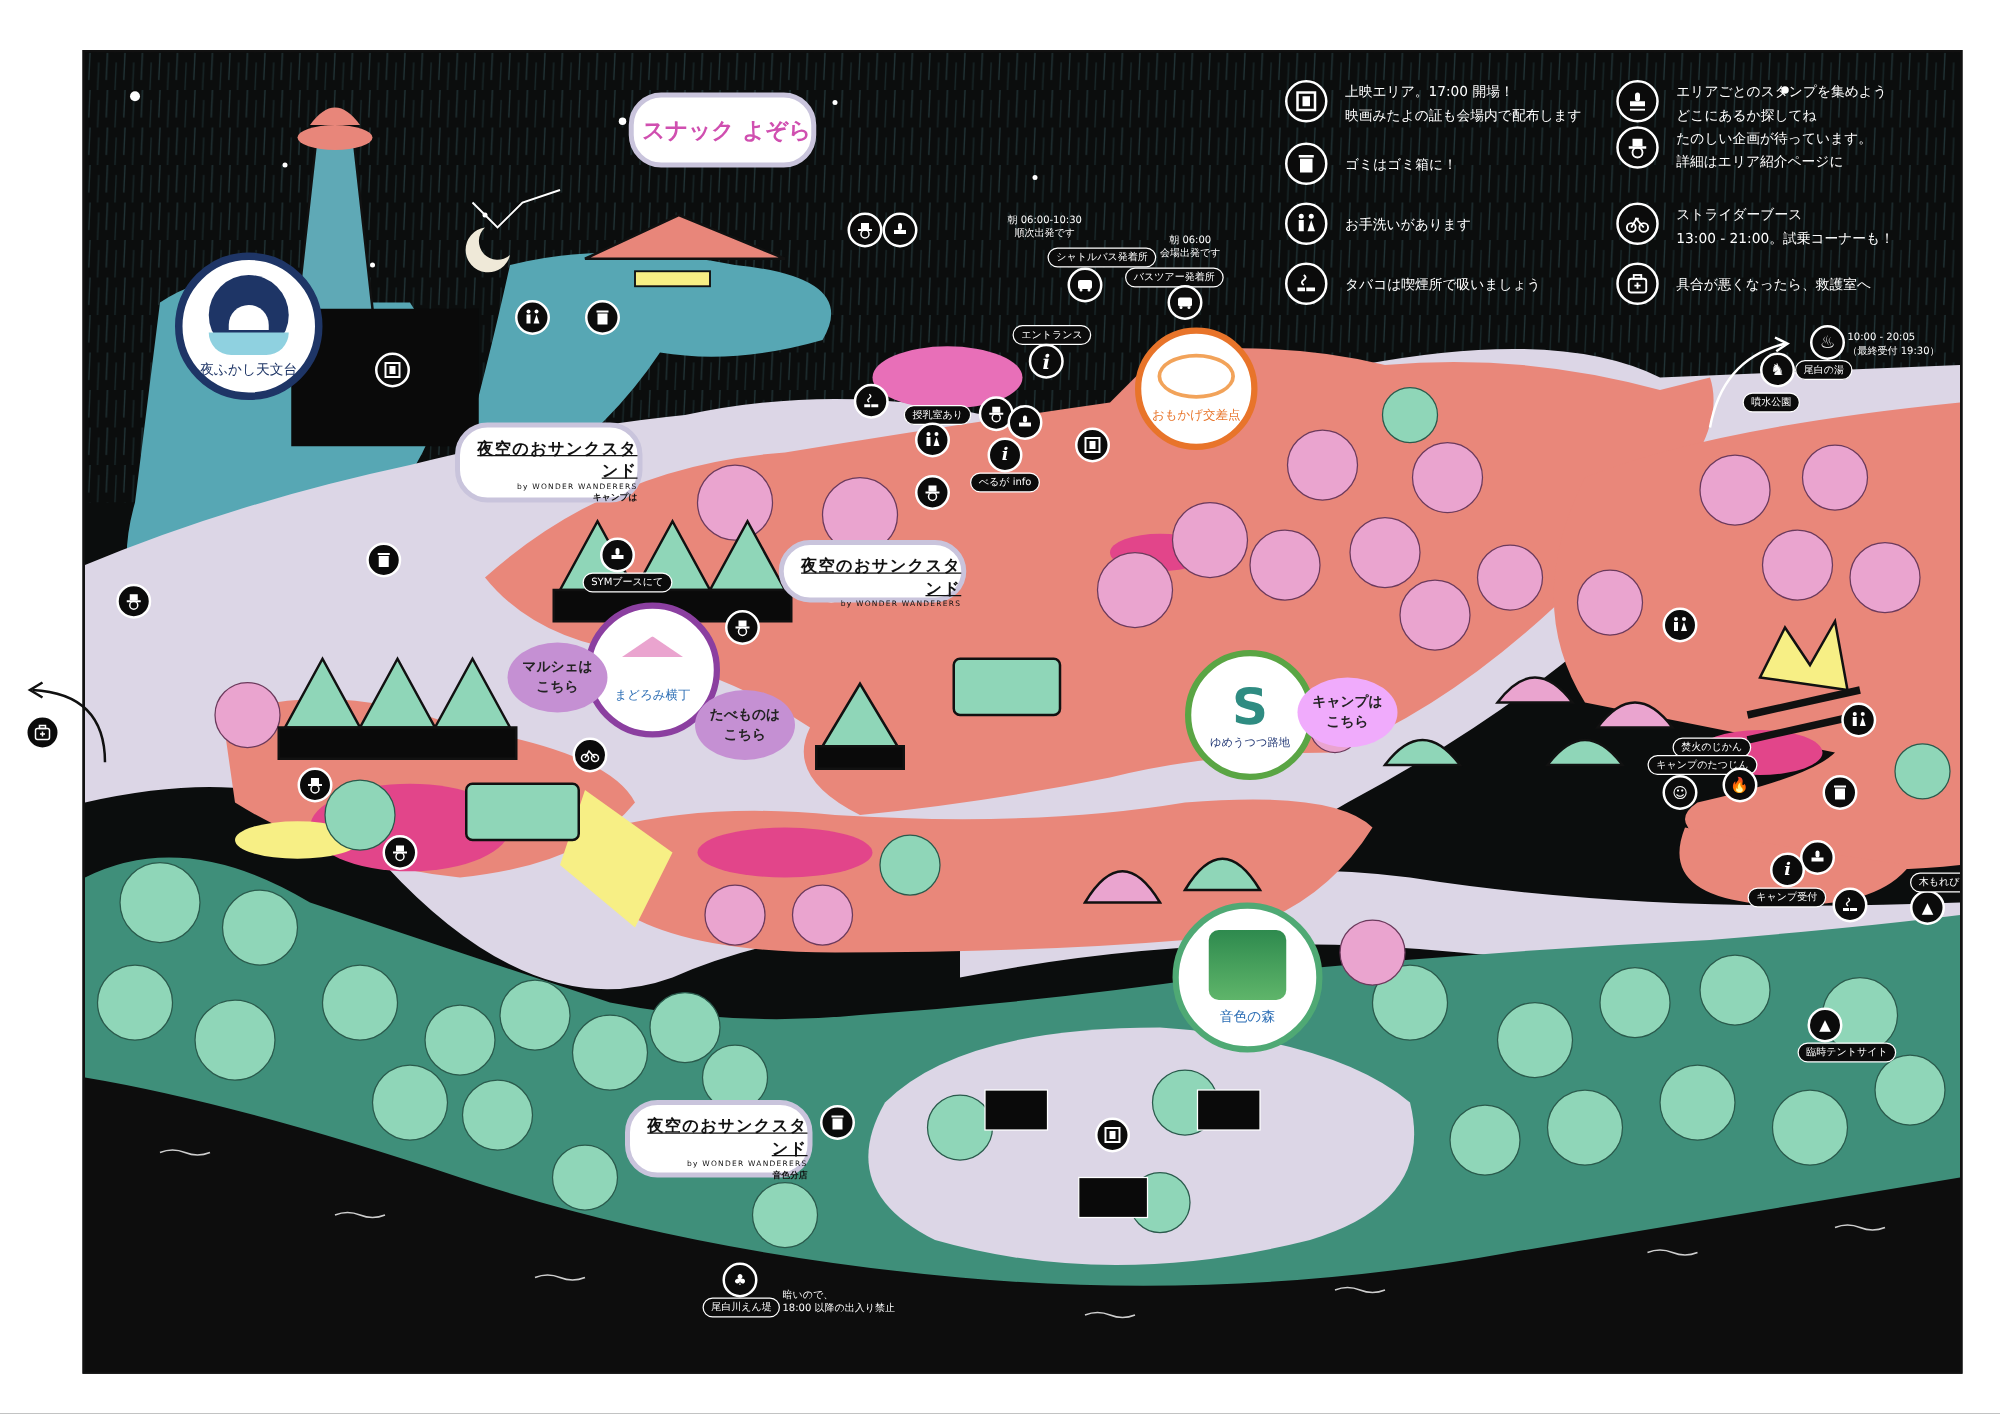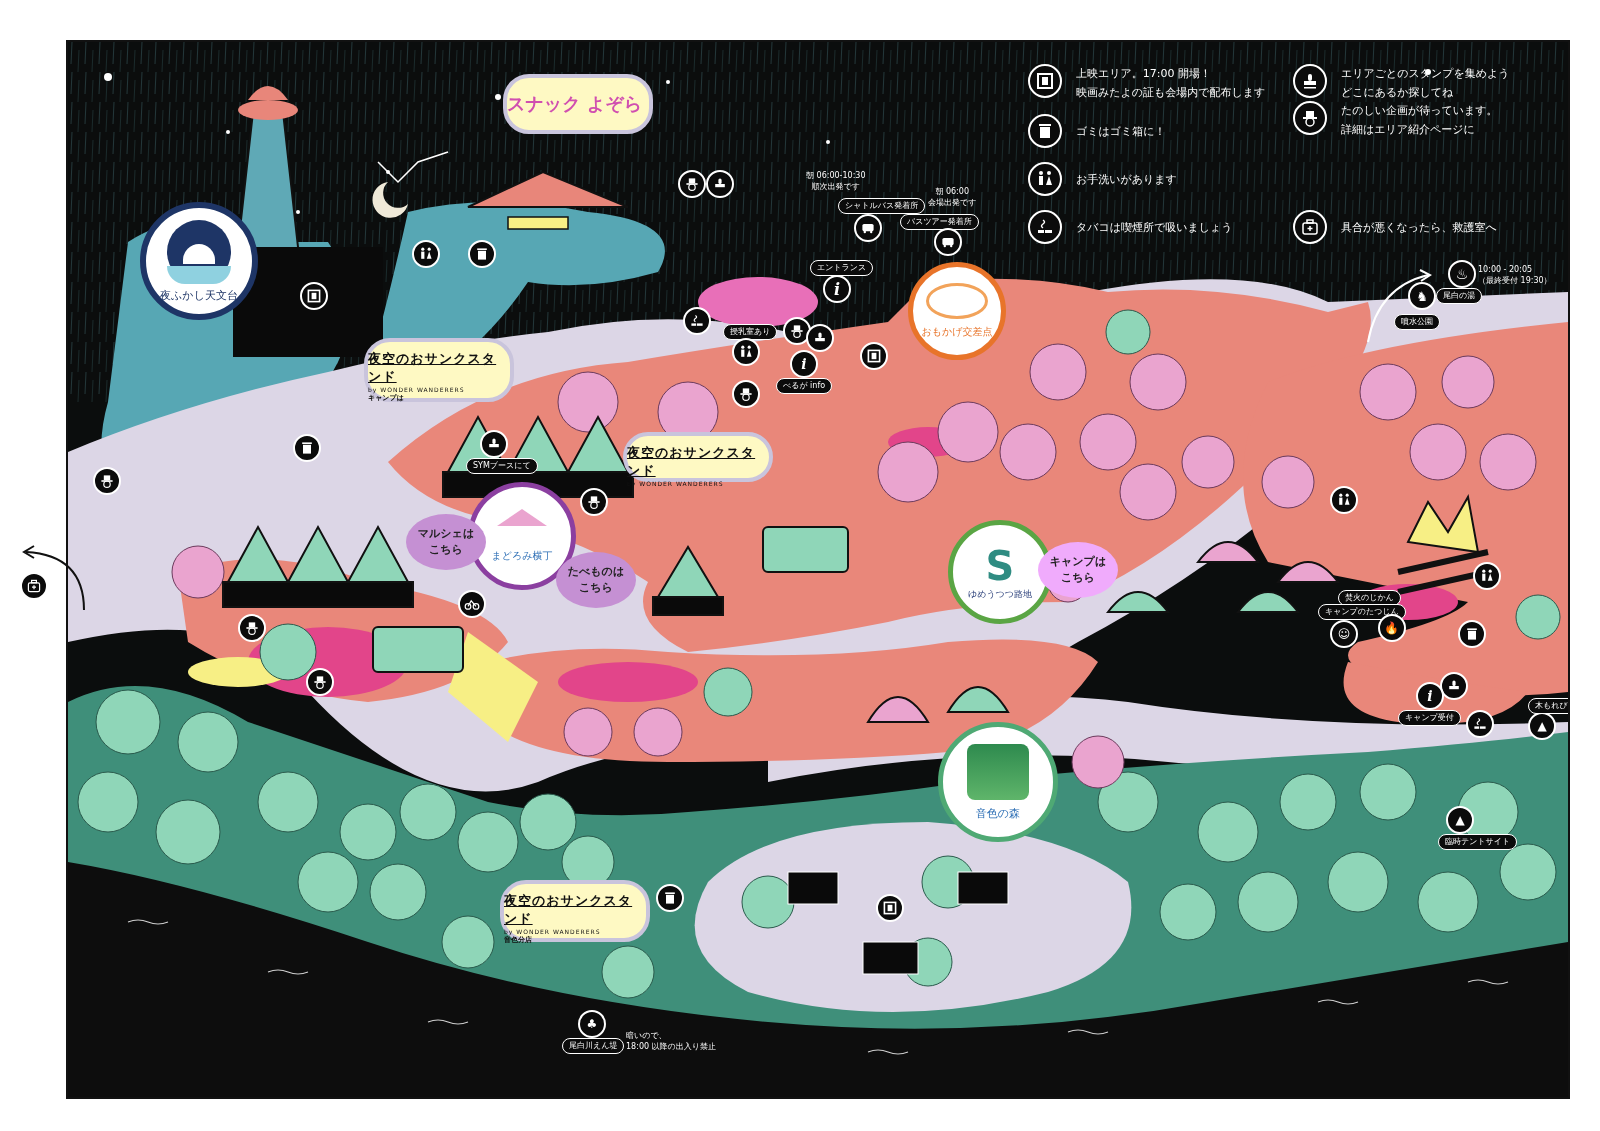--- a/index.html
+++ b/index.html
@@ -12,21 +12,21 @@
   
   .legend-item { position:absolute; display:flex; align-items:flex-start; gap:14px; color:#fff; font-size:11px; line-height:19px; }
   .ico { width:34px; height:34px; border-radius:50%; background:#0b0b0b; border:2px solid #fff;
          display:flex; align-items:center; justify-content:center; color:#fff; flex:none; box-sizing:border-box; }
   .ico svg { width:20px; height:20px; }
   .ico.sm { width:28px; height:28px; }
   .ico.sm svg { width:16px; height:16px; }
   .pill { position:absolute; background:#0b0b0b; color:#fff; border:1.5px solid #fff; border-radius:10px;
           font-size:8px; padding:2px 6px; white-space:nowrap; line-height:10px; }
   .note { position:absolute; color:#fff; font-size:8px; line-height:11px; text-align:center; white-space:nowrap; }
-  .bubble { position:absolute; background:#fef9c3; border:4px solid #c9c4dc; border-radius:26px; text-align:left; box-sizing:border-box; }
+  .bubble { position:absolute; background:#ffffff; border:4px solid #c9c4dc; border-radius:26px; text-align:right; box-sizing:border-box; }
   .shop-title { font-weight:bold; font-size:13px; color:#111; text-decoration:underline; letter-spacing:1px; }
   .shop-sub { font-size:6px; color:#111; letter-spacing:1px; }
   .shop-branch { font-size:7px; color:#111; font-weight:bold; }
   .circle-sign { position:absolute; border-radius:50%; background:#fff; box-sizing:border-box; display:flex; flex-direction:column; align-items:center; justify-content:center; }
   .blob { position:absolute; border-radius:50%; display:flex; align-items:center; justify-content:center; text-align:center; font-size:11px; font-weight:bold; color:#222; line-height:16px; }
 </style>
 </head>
 <body>
 
 <div id="map">
@@ -255,20 +255,33 @@
           <rect x="6" y="3" width="8" height="6" fill="#fff"></rect>
           <rect x="3" y="9" width="14" height="2" fill="#fff"></rect>
           <circle cx="10" cy="14" r="4" fill="none" stroke="#fff" stroke-width="1.5"></circle>
         </svg>
       </div>
     <div>
         <div>たのしい企画が待っています。</div>
         <div>詳細はエリア紹介ページに</div>
       </div>
   </div>
+  <div class="legend-item" style="left:1225px; top:120px;">
+    <div class="ico">
+        <svg viewBox="0 0 20 20">
+          <circle cx="5" cy="13" r="3.5" fill="none" stroke="#fff" stroke-width="1.5"></circle>
+          <circle cx="15" cy="13" r="3.5" fill="none" stroke="#fff" stroke-width="1.5"></circle>
+          <path d="M5 13 L9 6 L15 13 M8 6 L11 6" stroke="#fff" fill="none" stroke-width="1.5"></path>
+        </svg>
+      </div>
+    <div>
+        <div>ストライダーブース</div>
+        <div>13:00 - 21:00。試乗コーナーも！</div>
+      </div>
+  </div>
   <div class="legend-item" style="left:1225px; top:168px;">
     <div class="ico">
         <svg viewBox="0 0 20 20">
           <rect x="3" y="6" width="14" height="11" rx="2" fill="none" stroke="#fff" stroke-width="1.5"></rect>
           <rect x="7" y="3" width="6" height="3" fill="none" stroke="#fff" stroke-width="1.5"></rect>
           <path d="M10 9 v5 M7.5 11.5 h5" stroke="#fff" stroke-width="1.5"></path>
         </svg>
       </div>
     <div style="padding-top:8px">具合が悪くなったら、救護室へ</div>
   </div>

